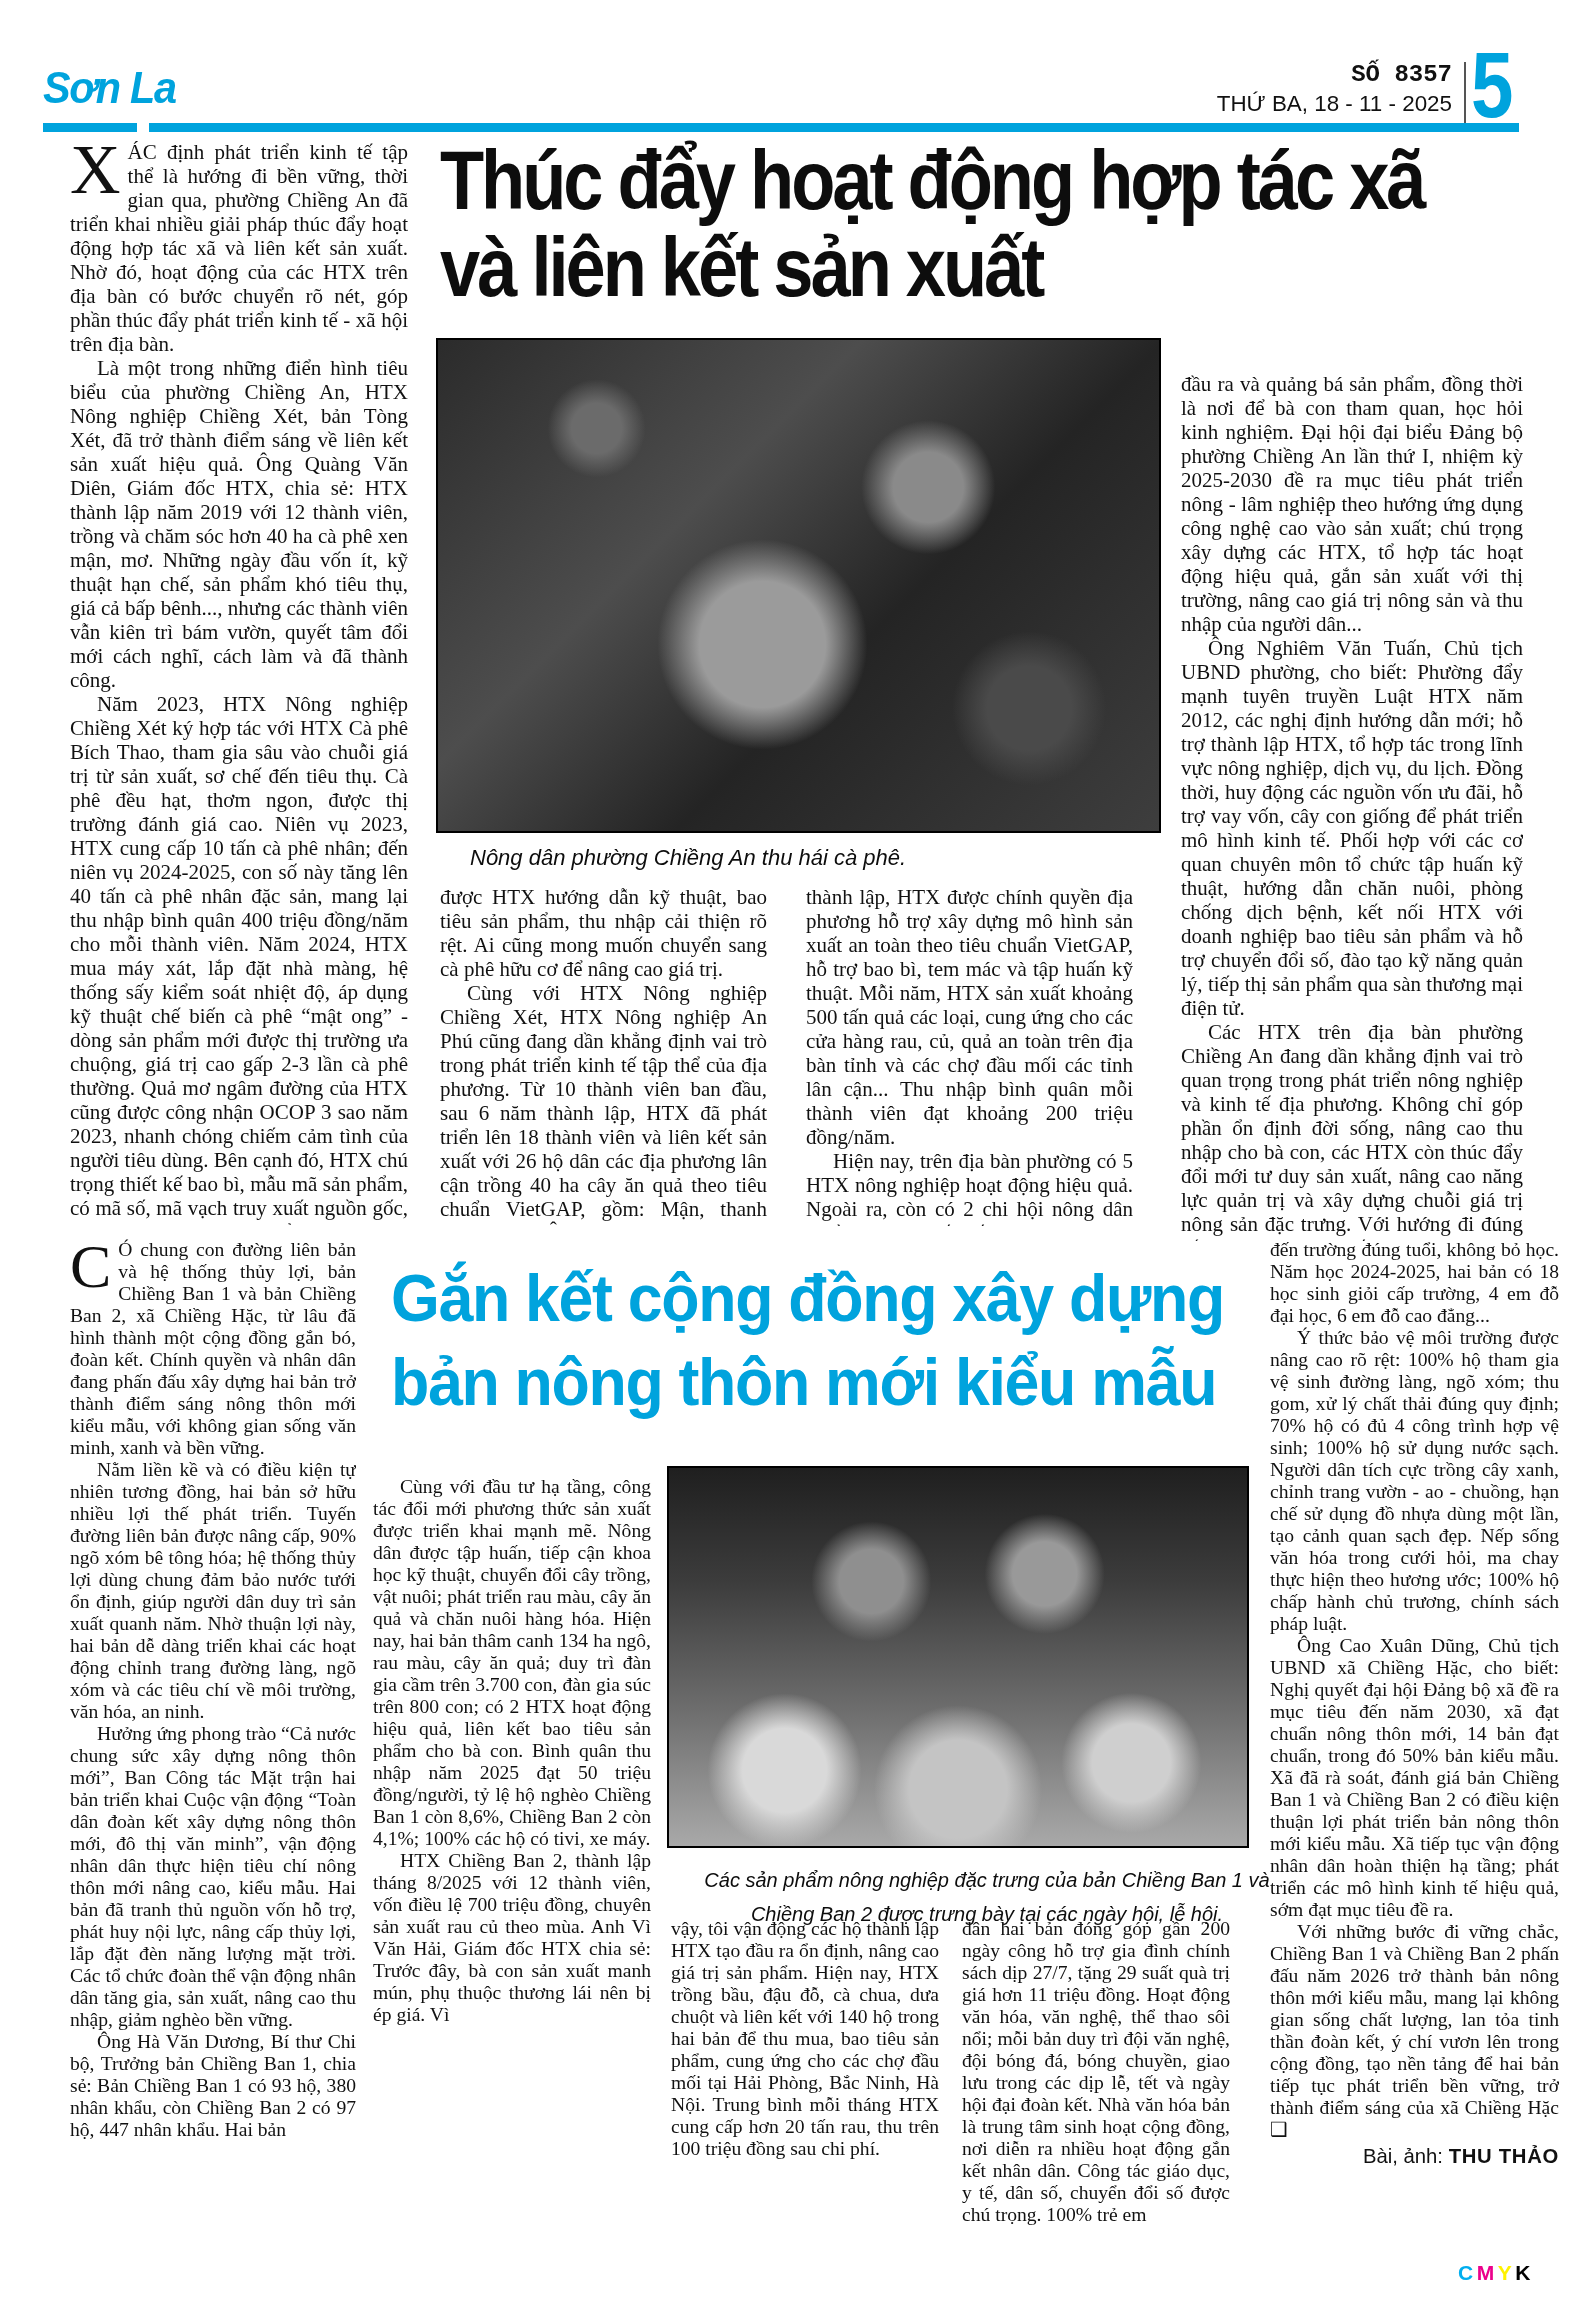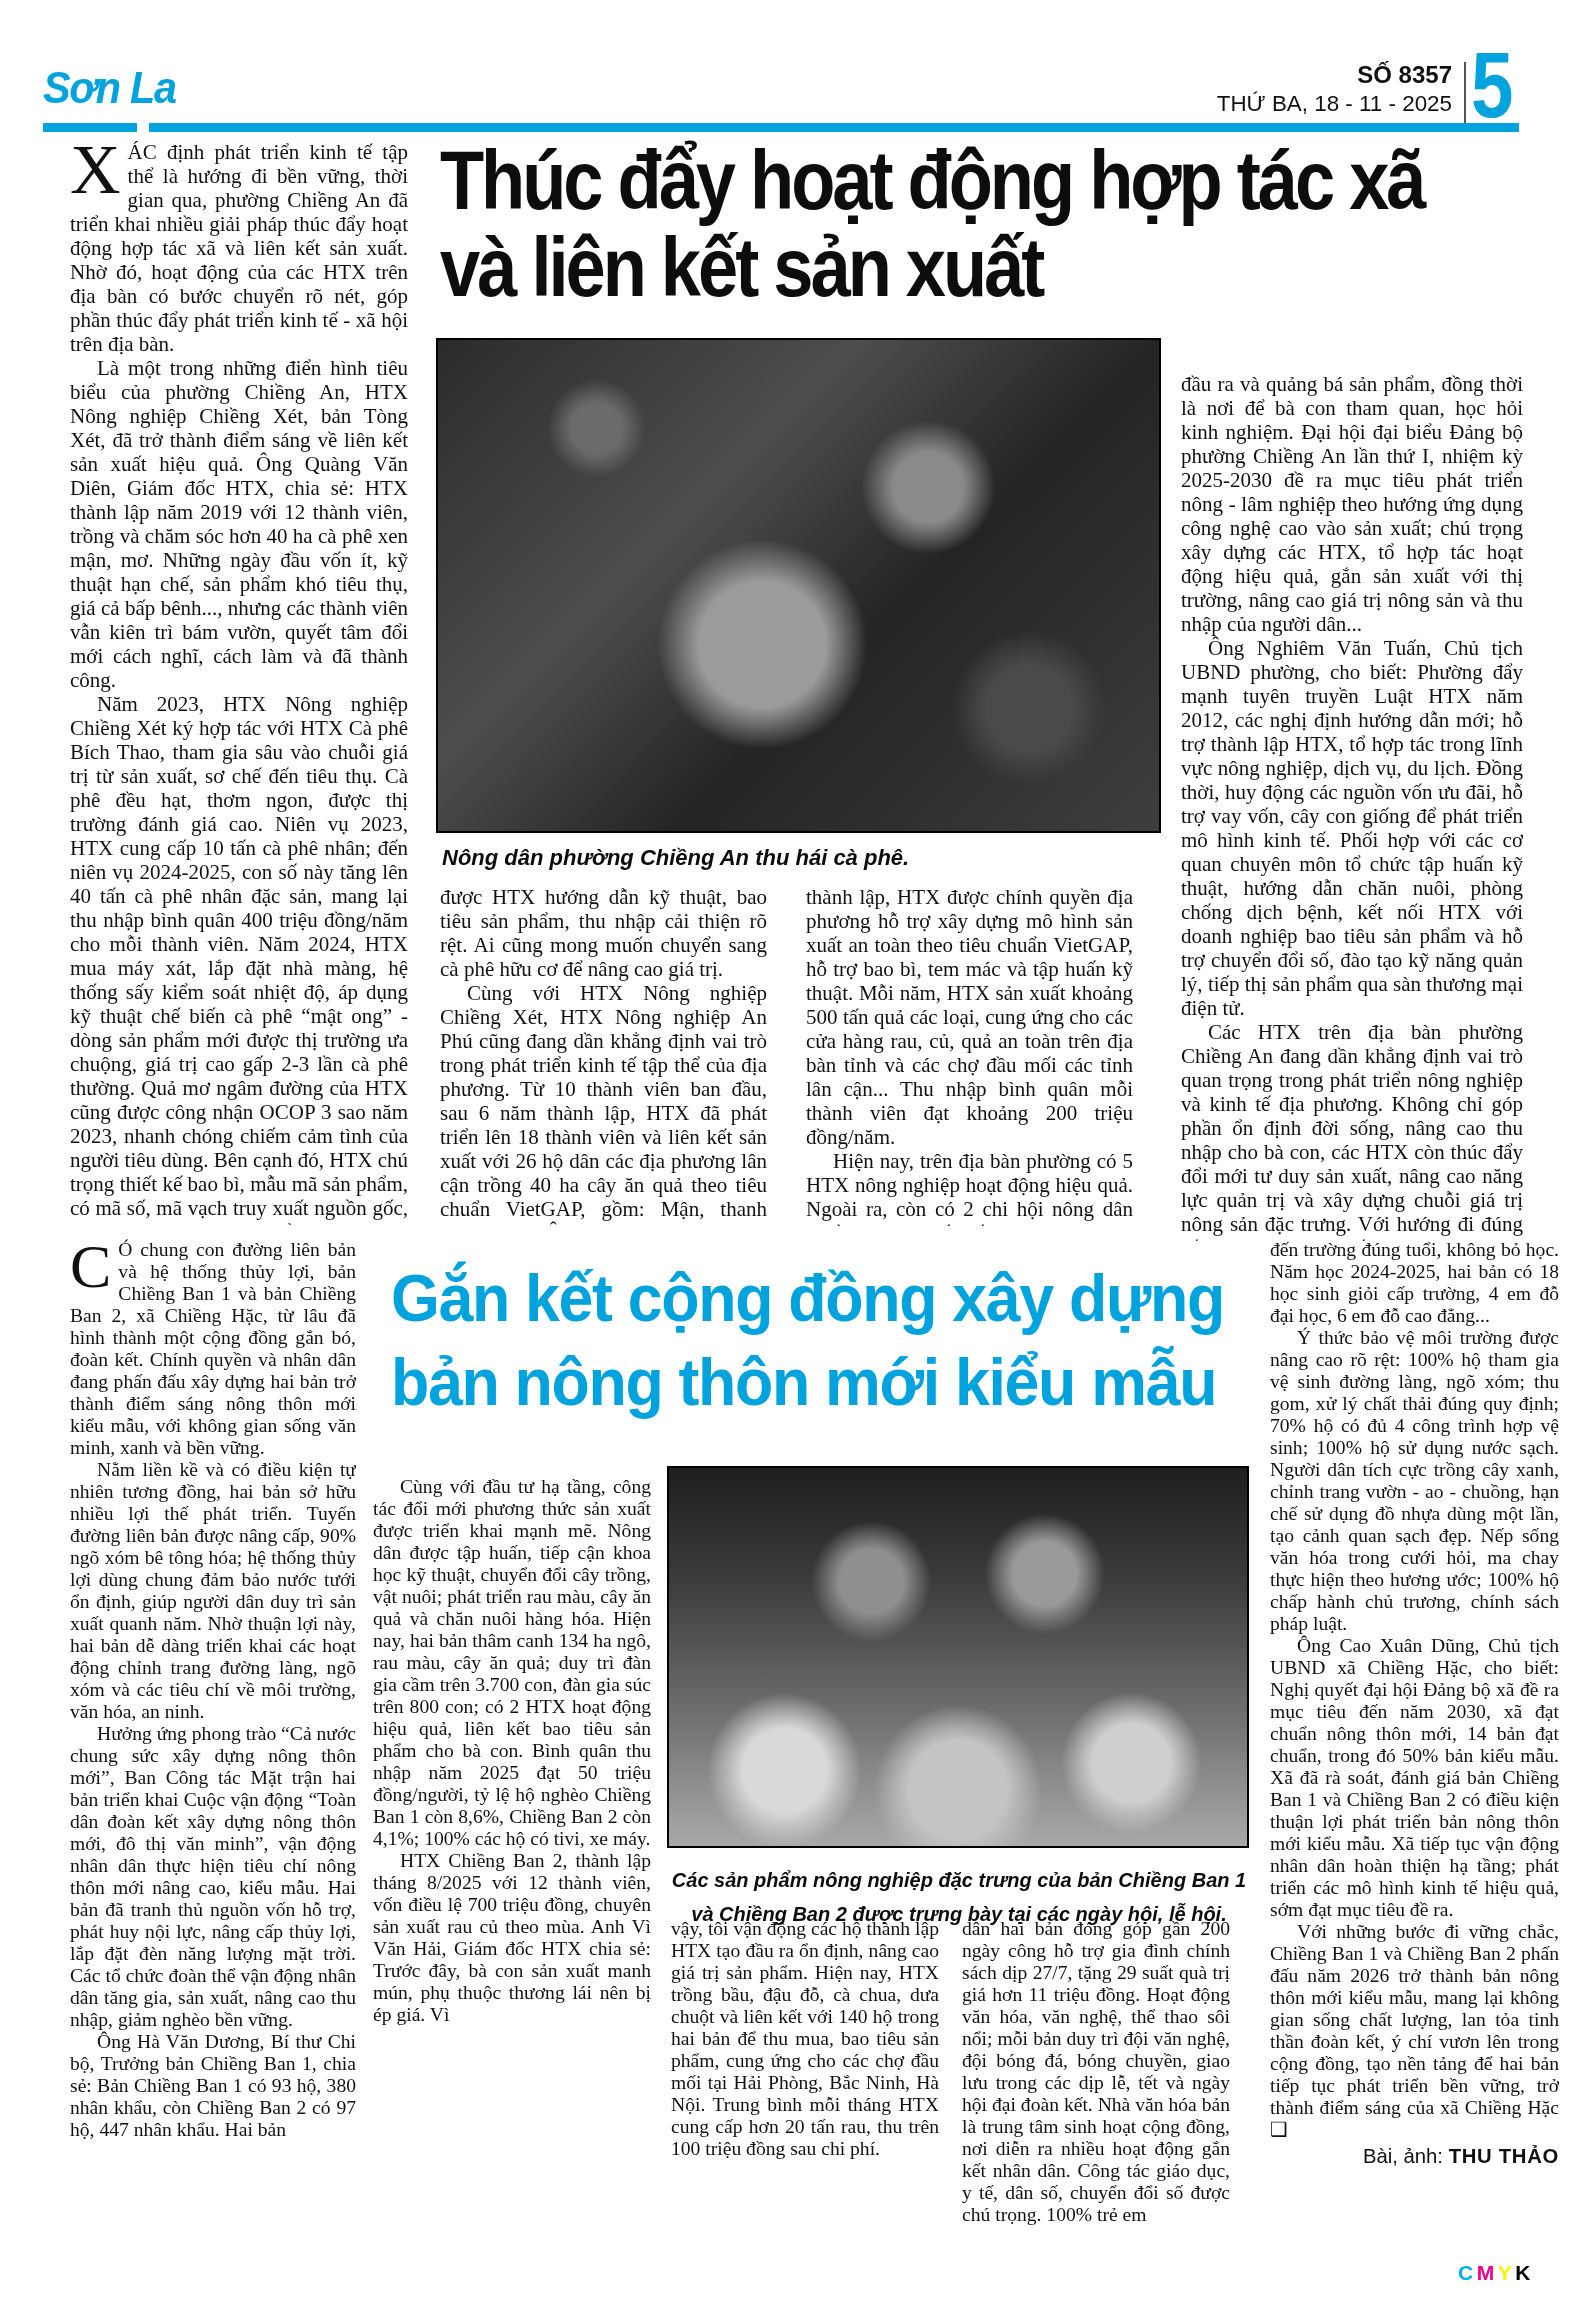--- a/index.html
+++ b/index.html
@@ -14,21 +14,21 @@
     font-family:"Liberation Sans", sans-serif; font-weight:bold; font-style:italic;
     font-size:45px; color:#00A3DD; letter-spacing:-1.4px;
     transform:scaleX(.92); transform-origin:left top; white-space:nowrap;
   }
   .masthead-underline{position:absolute; left:43px; top:123px; width:94px; height:9px; background:#00A3DD;}
   .header-rule{position:absolute; left:149px; top:123px; width:1370px; height:9px; background:#00A3DD;}
   .issue-block{
     position:absolute; right:135px; top:60px; text-align:right;
     font-family:"Liberation Sans", sans-serif; line-height:29px; white-space:nowrap;
   }
-  .issue-no{font-weight:bold; font-size:24px;}
+  .issue-no{font-weight:bold; font-size:24px;font-family:Liberation Mono, monospace;}
   .issue-date{font-size:22.4px;}
   .header-divider{position:absolute; left:1464px; top:62px; width:2.1px; height:62px; background:#555;}
   .page-num{
     position:absolute; left:1471px; top:39px;
     font-family:"Liberation Sans", sans-serif; font-weight:bold; font-size:93px; line-height:93px;
     color:#00A3DD; transform:scaleX(.82); transform-origin:left top;
   }
   
   .col{position:absolute; text-align:justify; overflow:hidden;}
   .a1col{font-size:21px; line-height:24px;}
@@ -69,21 +69,21 @@
     background:
       radial-gradient(circle at 20% 80%, #d9d9d9 0 42px, transparent 77px),
       radial-gradient(circle at 50% 85%, #c4c4c4 0 49px, transparent 84px),
       radial-gradient(circle at 80% 78%, #cfcfcf 0 39px, transparent 70px),
       radial-gradient(circle at 35% 30%, #8f8f8f 0 32px, transparent 60px),
       radial-gradient(circle at 65% 28%, #999 0 32px, transparent 60px),
       linear-gradient(180deg, #1f1f1f 0%, #3c3c3c 30%, #6f6f6f 65%, #a9a9a9 100%);
   }
   .caption{
     position:absolute; font-family:"Liberation Sans", sans-serif;
-    font-weight:bold; font-style:italic; color:#0d0d0d; text-align:left;
+    font-weight:normal; font-style:italic; color:#0d0d0d; text-align:left;margin-left:28px;
   }
   .caption1{left:442px; top:844px; width:722px; font-size:22px; line-height:27px;}
   .caption2{left:671px; top:1863px; width:576px; font-size:20px; line-height:34px;text-align:center;}
   
   .byline{
     text-align:right; margin-top:4.2px; text-indent:0;
     font-family:"Liberation Sans", sans-serif; font-size:20.3px;
   }
   .byline .bn{font-weight:bold; letter-spacing:0.7px;}
   

